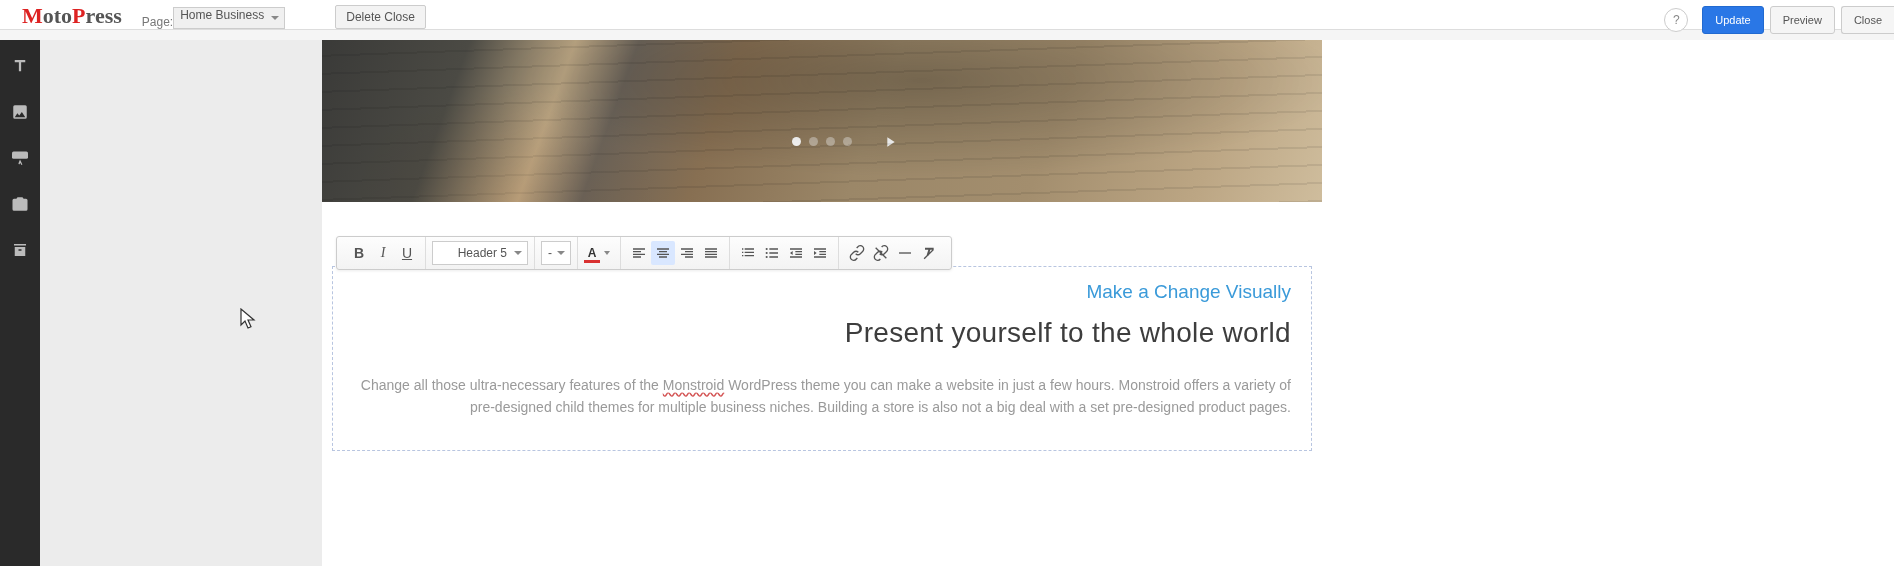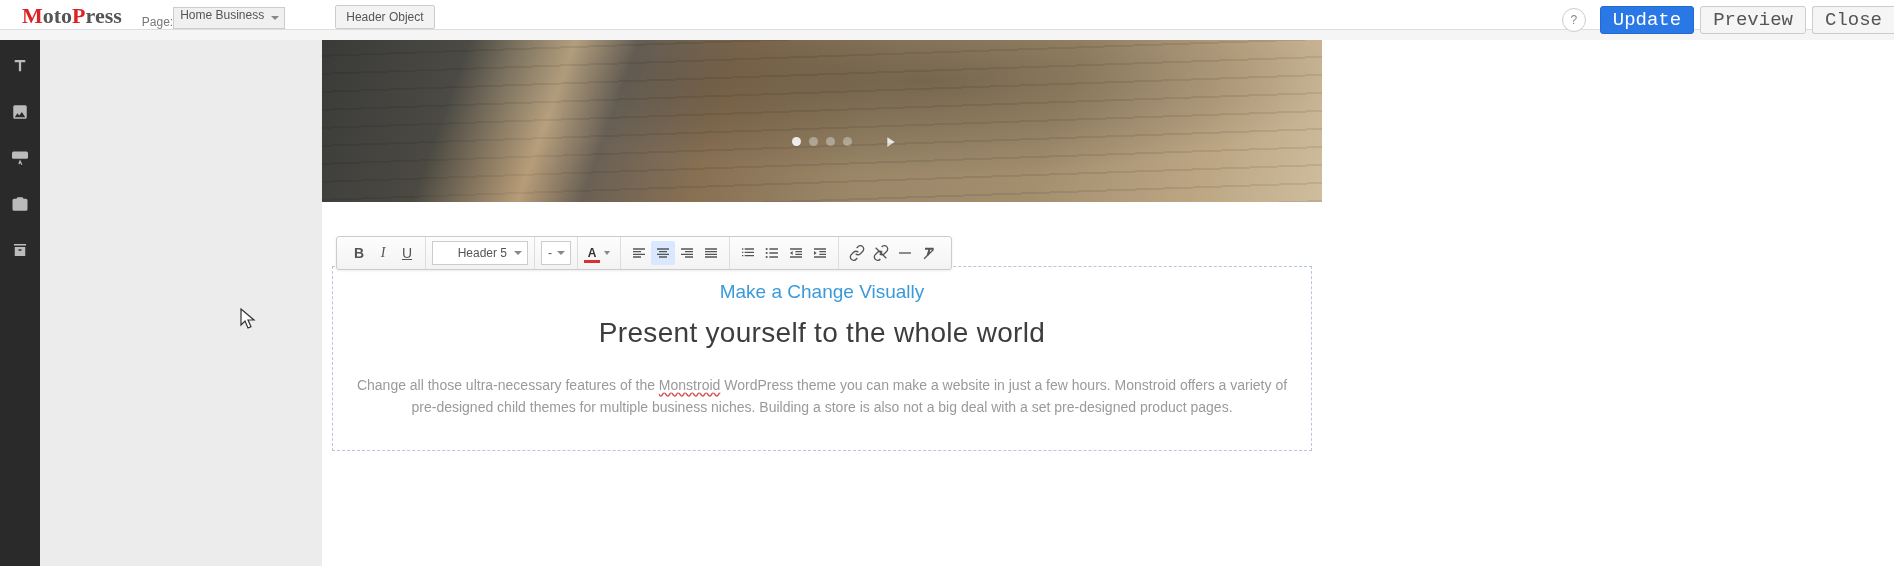--- a/index.html
+++ b/index.html
@@ -72,28 +72,27 @@
     background: #fff;
     color: #888;
     font-size: 12px;
     cursor: pointer;
     line-height: 22px;
     text-align: center;
     margin-right: 8px;
   }
   .btn {
     height: 28px;
-    font-size: 19px;
+    font-size: 11px;
     padding: 0 12px;
     border: 1px solid #ccc;
     background: #f5f5f5;
     color: #555;
     cursor: pointer;
     border-radius: 3px;
-    font-family: Liberation Mono, monospace;
   }
   .btn.primary {
     background: #2a77e6;
     border-color: #226ad0;
     color: #fff;
   }
 
   
   .sidebar {
     position: absolute;
@@ -270,21 +269,21 @@
   }
 
   
   .content-block {
     position: absolute;
     top: 226px;
     left: 10px;
     right: 10px;
     border: 1px dashed #b8c5e0;
     padding: 14px 20px 32px;
-    text-align: center;
+    text-align: right;
     background: #fff;
   }
   .subheading {
     color: #3a9ad9;
     font-size: 19px;
     font-weight: 400;
     margin-bottom: 14px;
     font-family: "Segoe UI", "Helvetica Neue", sans-serif;
   }
   .main-heading {
@@ -322,21 +321,21 @@
 
 <div class="topbar">
   <div class="logo">
     <span class="m">M</span>oto<span class="m">P</span>ress
   </div>
   <span class="page-label">Page:</span>
   <div class="page-select">
     <span>Home Business</span>
     <span class="caret"></span>
   </div>
-  <button class="delete-object">Header Object</button>
+  <button class="delete-object">Delete Close</button>
 
   <div class="topbar-right">
     <button class="help-button">?</button>
     <button class="btn primary">Update</button>
     <button class="btn">Preview</button>
     <button class="btn" style="border-radius:3px 0 0 3px; border-right:none;">Close</button>
   </div>
 </div>
 
 <div class="sidebar">

